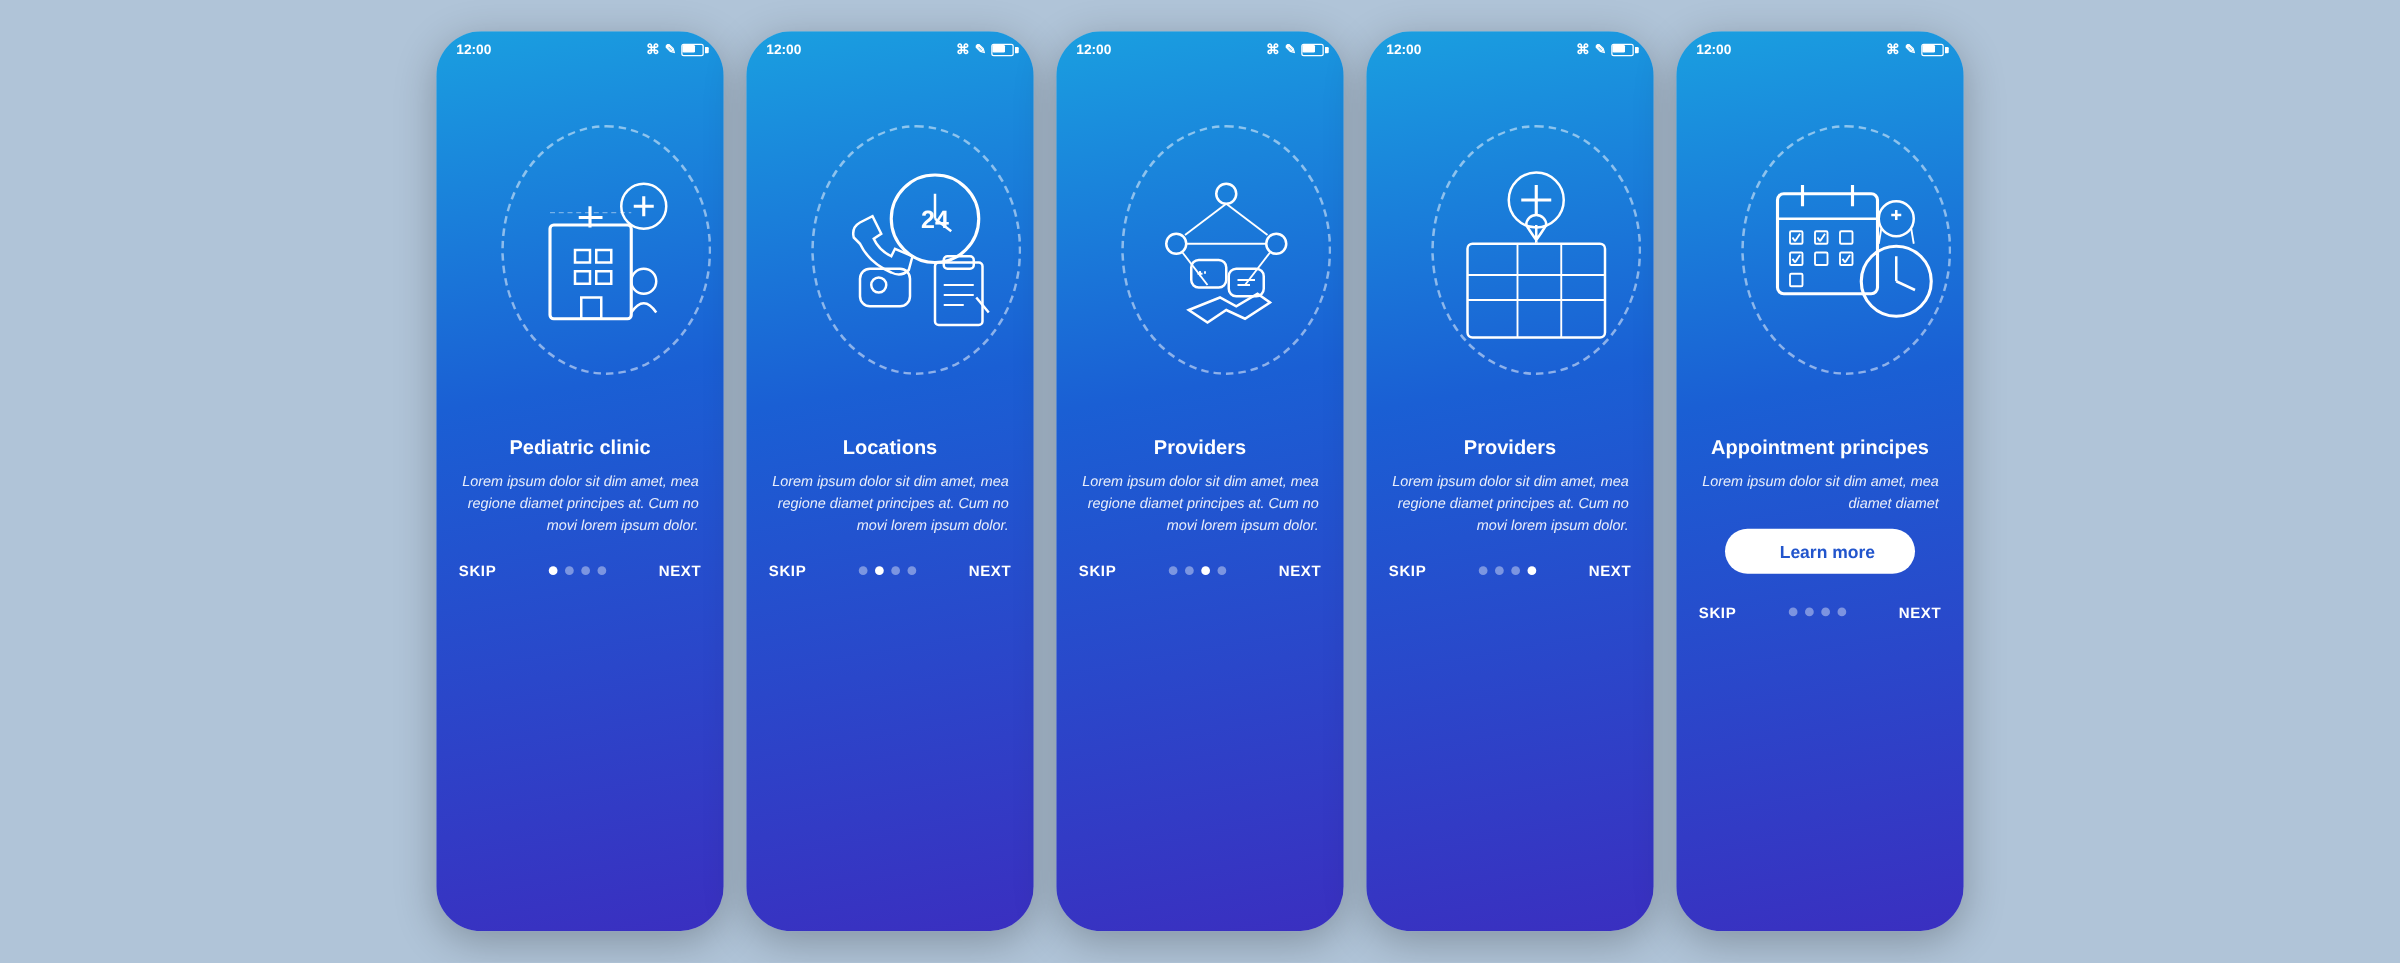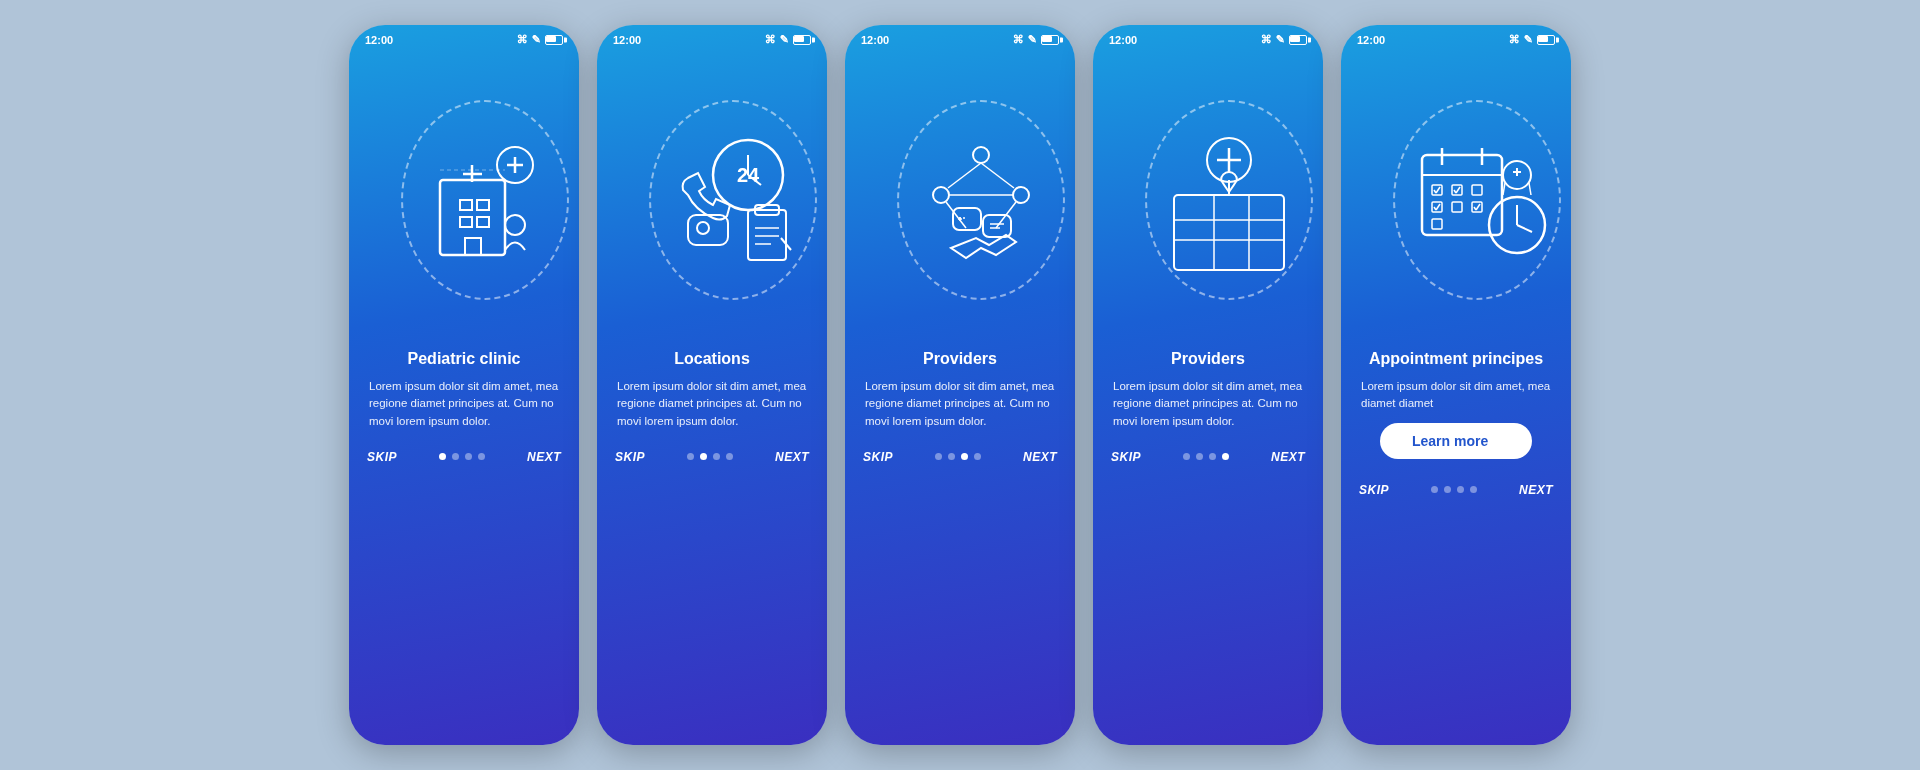--- a/index.html
+++ b/index.html
@@ -102,54 +102,54 @@
       font-weight: 600;
       margin-bottom: 10px;
       text-align: center;
       color: white;
     }
 
     .screen-desc {
       font-size: 11.5px;
       line-height: 1.5;
       color: rgba(255,255,255,0.9);
-      text-align: left;
+      text-align: right;
+      font-style: italic;
     }
 
     .learn-more-btn {
       display: block;
       margin: 10px auto 4px;
       background: white;
       color: #2255cc;
       border: none;
       border-radius: 24px;
       padding: 10px 32px;
       font-size: 14px;
       font-weight: 600;
       cursor: pointer;
       width: 80%;
-      text-align: left;
+      text-align: right;
     }
 
     
     .nav-bar {
       display: flex;
       align-items: center;
       justify-content: space-between;
       padding: 8px 18px 14px;
       color: white;
     }
 
     .nav-skip, .nav-next {
       font-size: 12px;
       font-weight: 700;
       color: white;
       letter-spacing: 0.5px;
       cursor: pointer;
-      font-style: italic;
     }
 
     .dots {
       display: flex;
       gap: 6px;
       align-items: center;
     }
 
     .dot {
       width: 7px;

